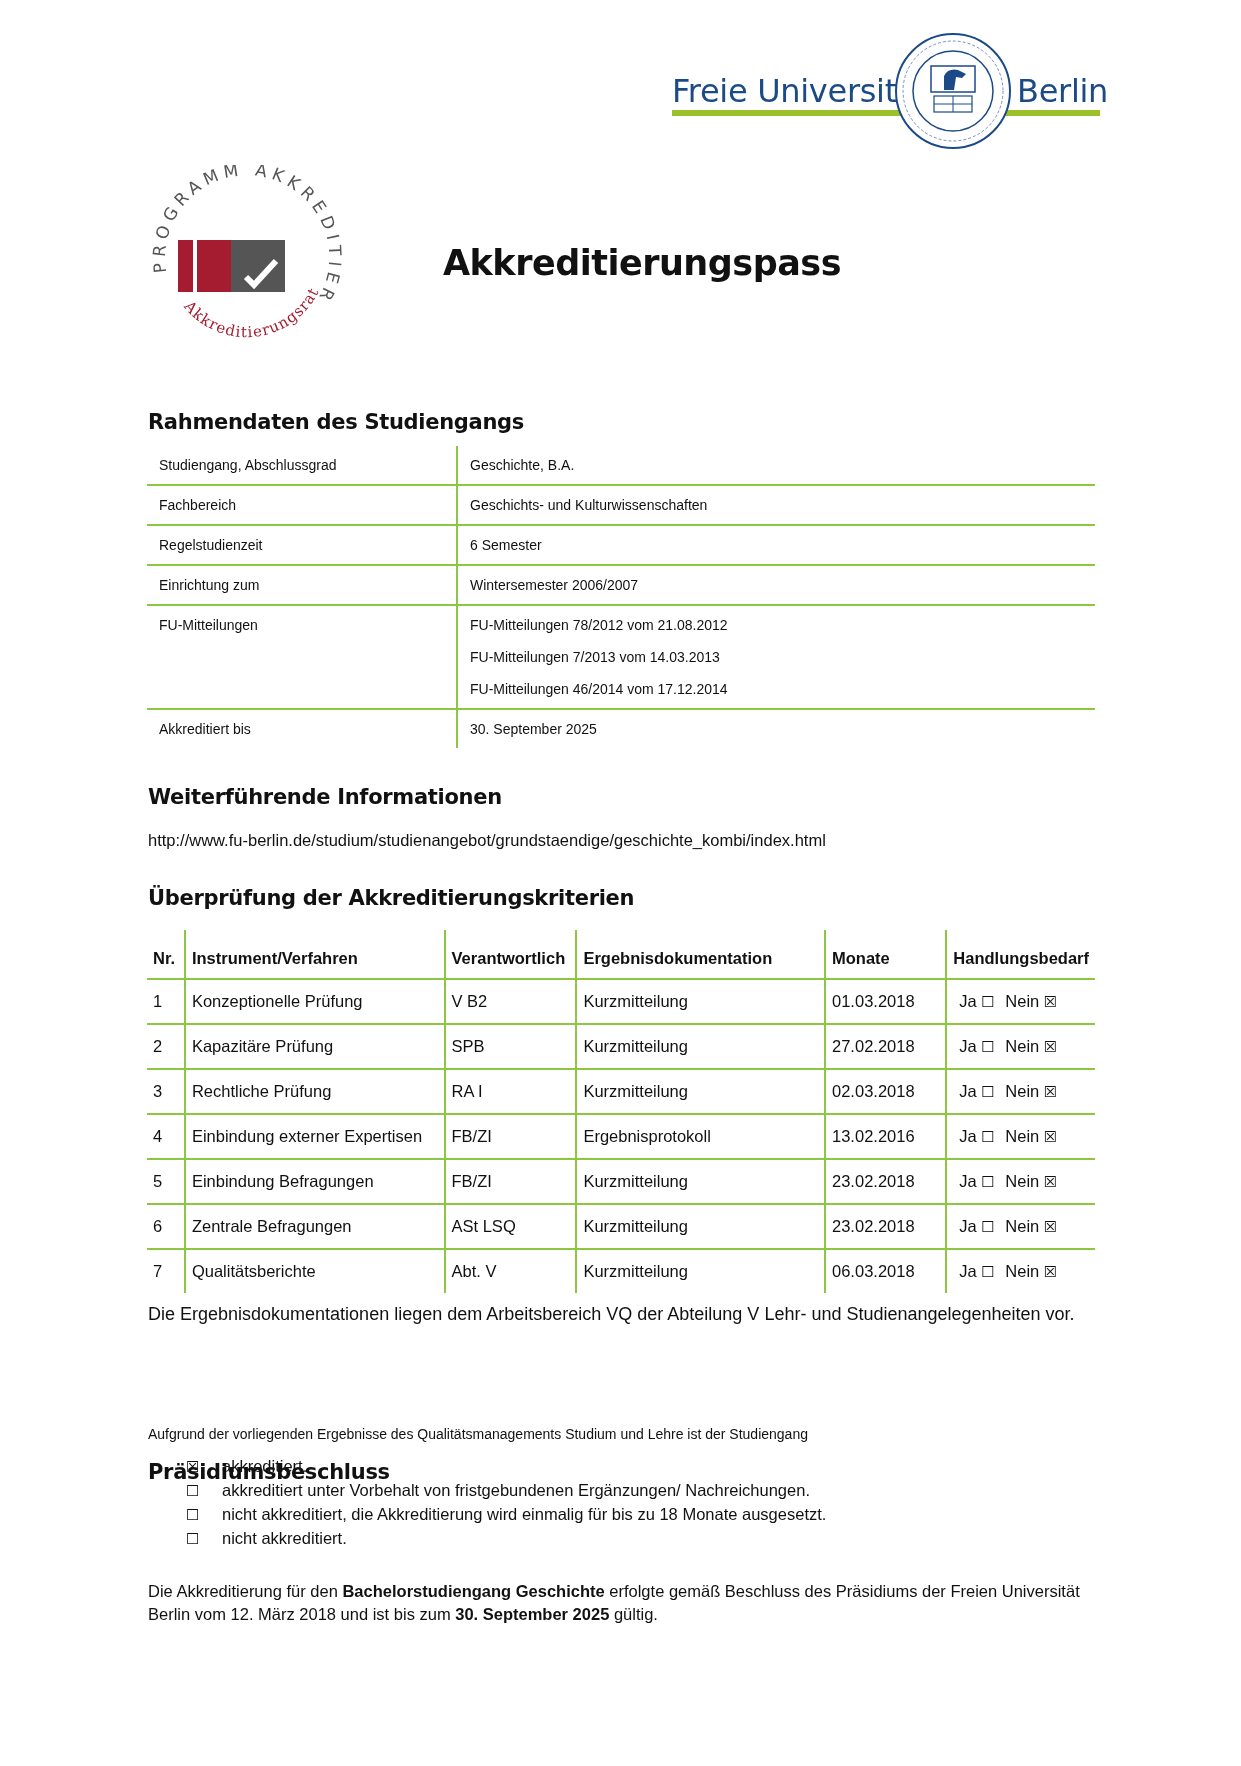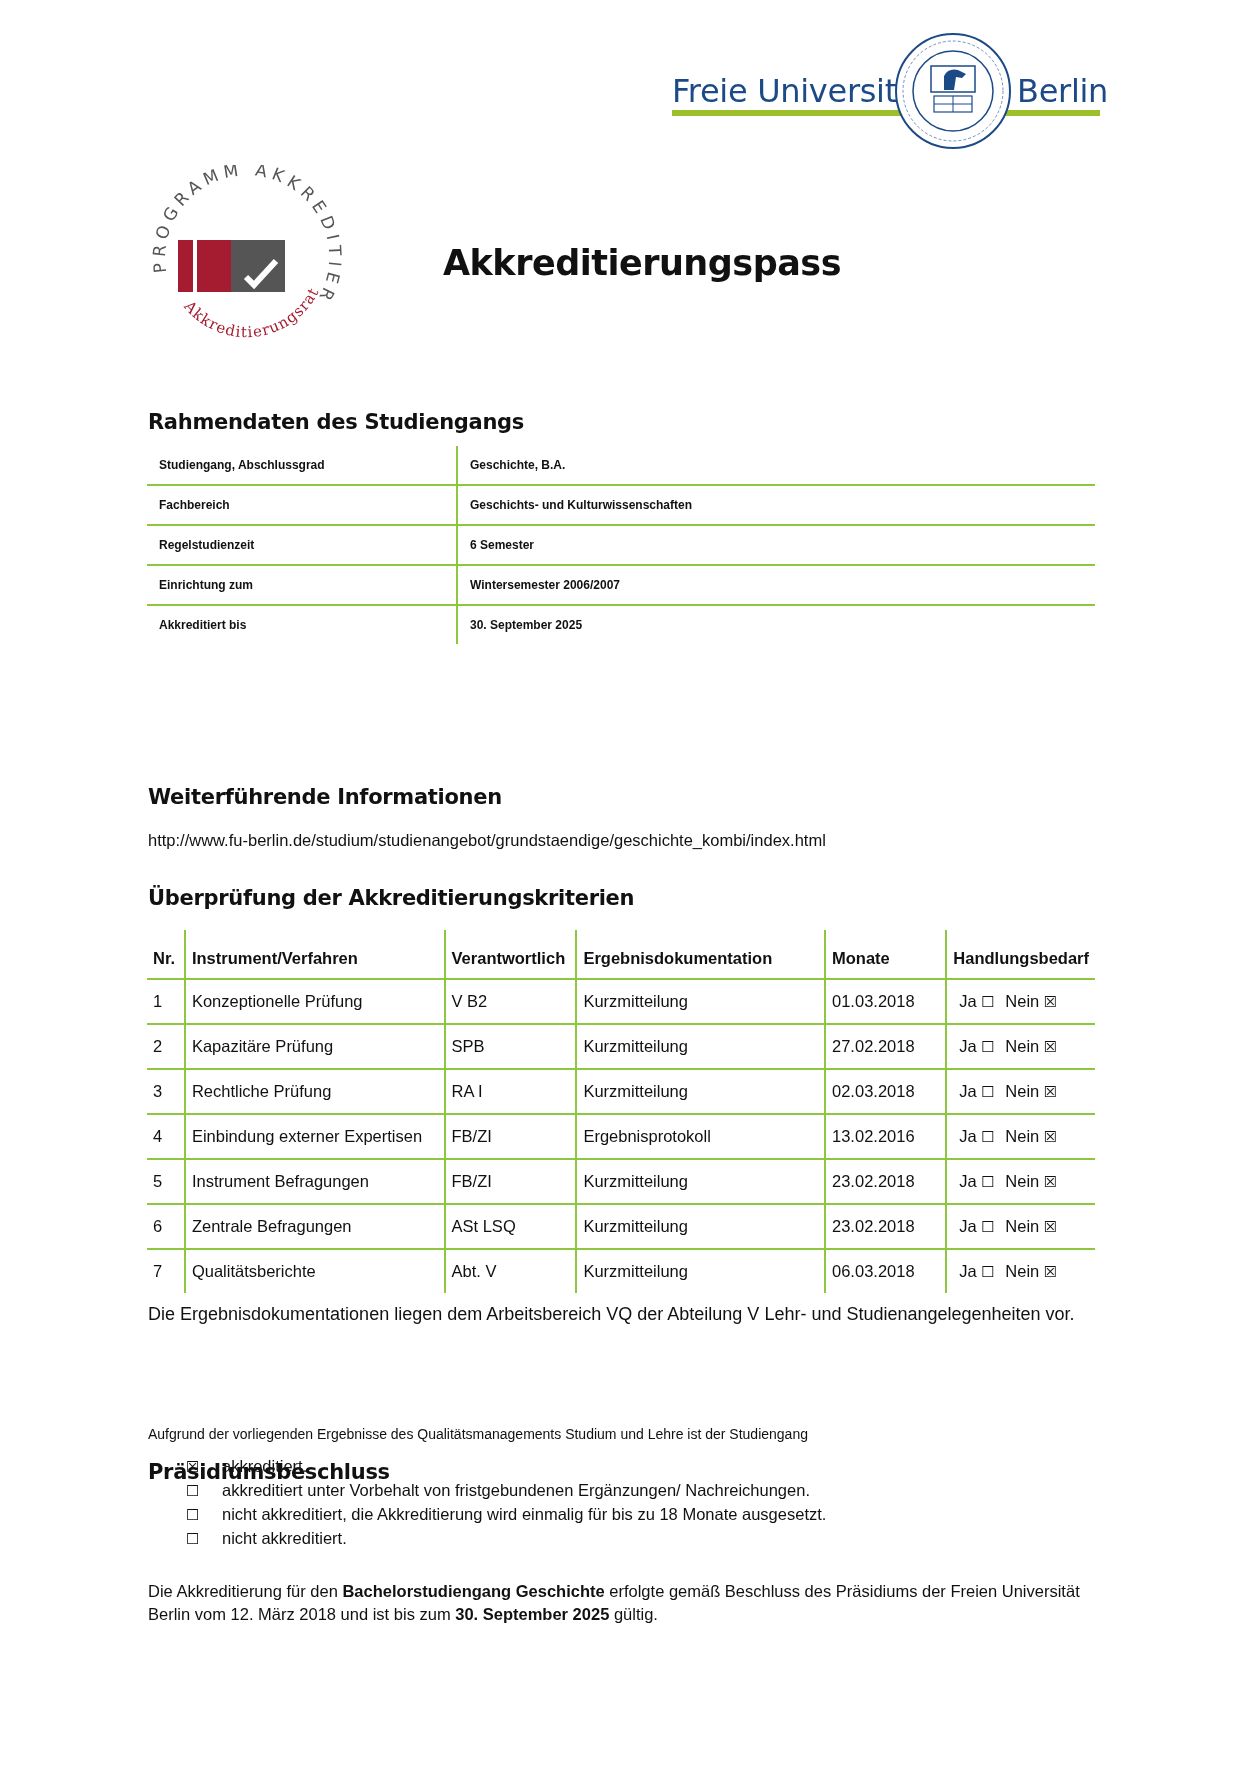--- a/index.html
+++ b/index.html
@@ -21,21 +21,21 @@
     #akk-seal { left: 148px; top: 165px; width: 200px; height: 200px; }
 
     #doc-title { left: 443px; top: 243px; font-size: 35px; font-weight: bold; font-family: "DejaVu Sans", sans-serif; letter-spacing: -0.5px; }
 
     h2.sec {
       position: absolute; margin: 0; font-size: 21px; font-weight: bold;
       font-family: "DejaVu Sans", sans-serif; letter-spacing: -0.3px;
     }
 
     
-    #rahmen { left: 147px; top: 446px; width: 948px; border-collapse: collapse; font-size: 12px; font-weight: bold; }
+    #rahmen { left: 147px; top: 446px; width: 948px; border-collapse: collapse; font-size: 14px; }
     #rahmen td { padding: 0 0 0 12px; vertical-align: top; }
     #rahmen td.k { width: 297px; border-right: 2px solid #8dc63f; }
     #rahmen td.v { padding-left: 12px; }
     #rahmen tr { border-bottom: 2px solid #8dc63f; }
     #rahmen tr:last-child { border-bottom: none; }
     #rahmen .line { height: 32px; line-height: 32px; }
     #rahmen tr.single td { height: 38px; line-height: 38px; padding-top: 0; }
     #rahmen tr.multi td { padding-top: 3px; padding-bottom: 3px; }
 
     #url-text { left: 148px; top: 831px; font-size: 16.5px; }
@@ -131,20 +131,30 @@
         </td>
       </tr>
       <tr class="single">
         <td class="k">
           <div class="">Einrichtung zum</div>
         </td>
         <td class="v">
           <div>Wintersemester 2006/2007</div>
         </td>
       </tr>
+      <tr class="multi">
+        <td class="k">
+          <div class="line">FU-Mitteilungen</div>
+        </td>
+        <td class="v">
+          <div class="line">FU-Mitteilungen 78/2012 vom 21.08.2012</div>
+          <div class="line">FU-Mitteilungen 7/2013 vom 14.03.2013</div>
+          <div class="line">FU-Mitteilungen 46/2014 vom 17.12.2014</div>
+        </td>
+      </tr>
       <tr class="single">
         <td class="k">
           <div class="">Akkreditiert bis</div>
         </td>
         <td class="v">
           <div>30. September 2025</div>
         </td>
       </tr>
     </tbody>
 </table>
@@ -192,21 +202,21 @@
       <tr>
         <td>4</td>
         <td>Einbindung externer Expertisen</td>
         <td>FB/ZI</td>
         <td>Ergebnisprotokoll</td>
         <td>13.02.2016</td>
         <td class="hb"><span class="ja"><span>Ja</span> <span class="cb">☐</span></span><span>Nein</span> <span class="cb">☒</span></td>
       </tr>
       <tr>
         <td>5</td>
-        <td>Instrument Befragungen</td>
+        <td>Einbindung Befragungen</td>
         <td>FB/ZI</td>
         <td>Kurzmitteilung</td>
         <td>23.02.2018</td>
         <td class="hb"><span class="ja"><span>Ja</span> <span class="cb">☐</span></span><span>Nein</span> <span class="cb">☒</span></td>
       </tr>
       <tr>
         <td>6</td>
         <td>Zentrale Befragungen</td>
         <td>ASt LSQ</td>
         <td>Kurzmitteilung</td>

